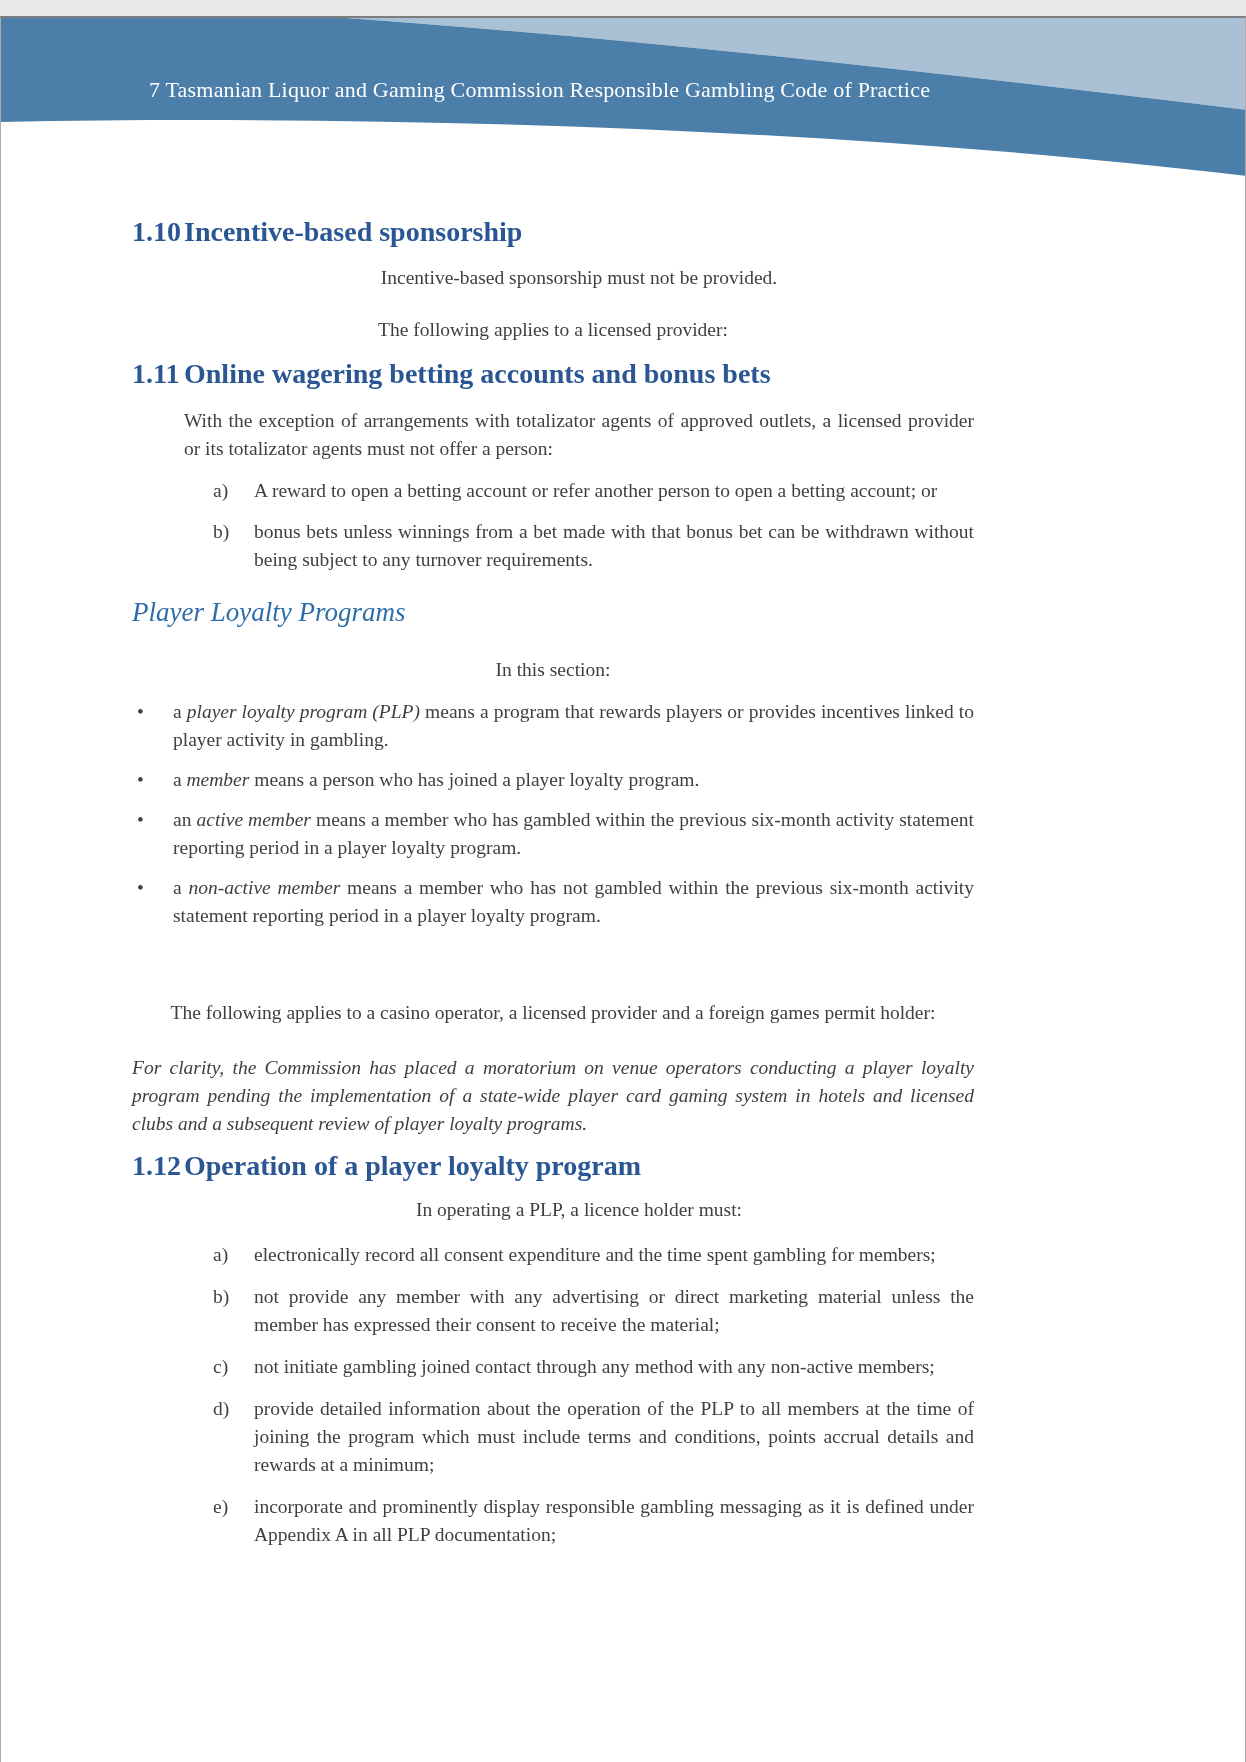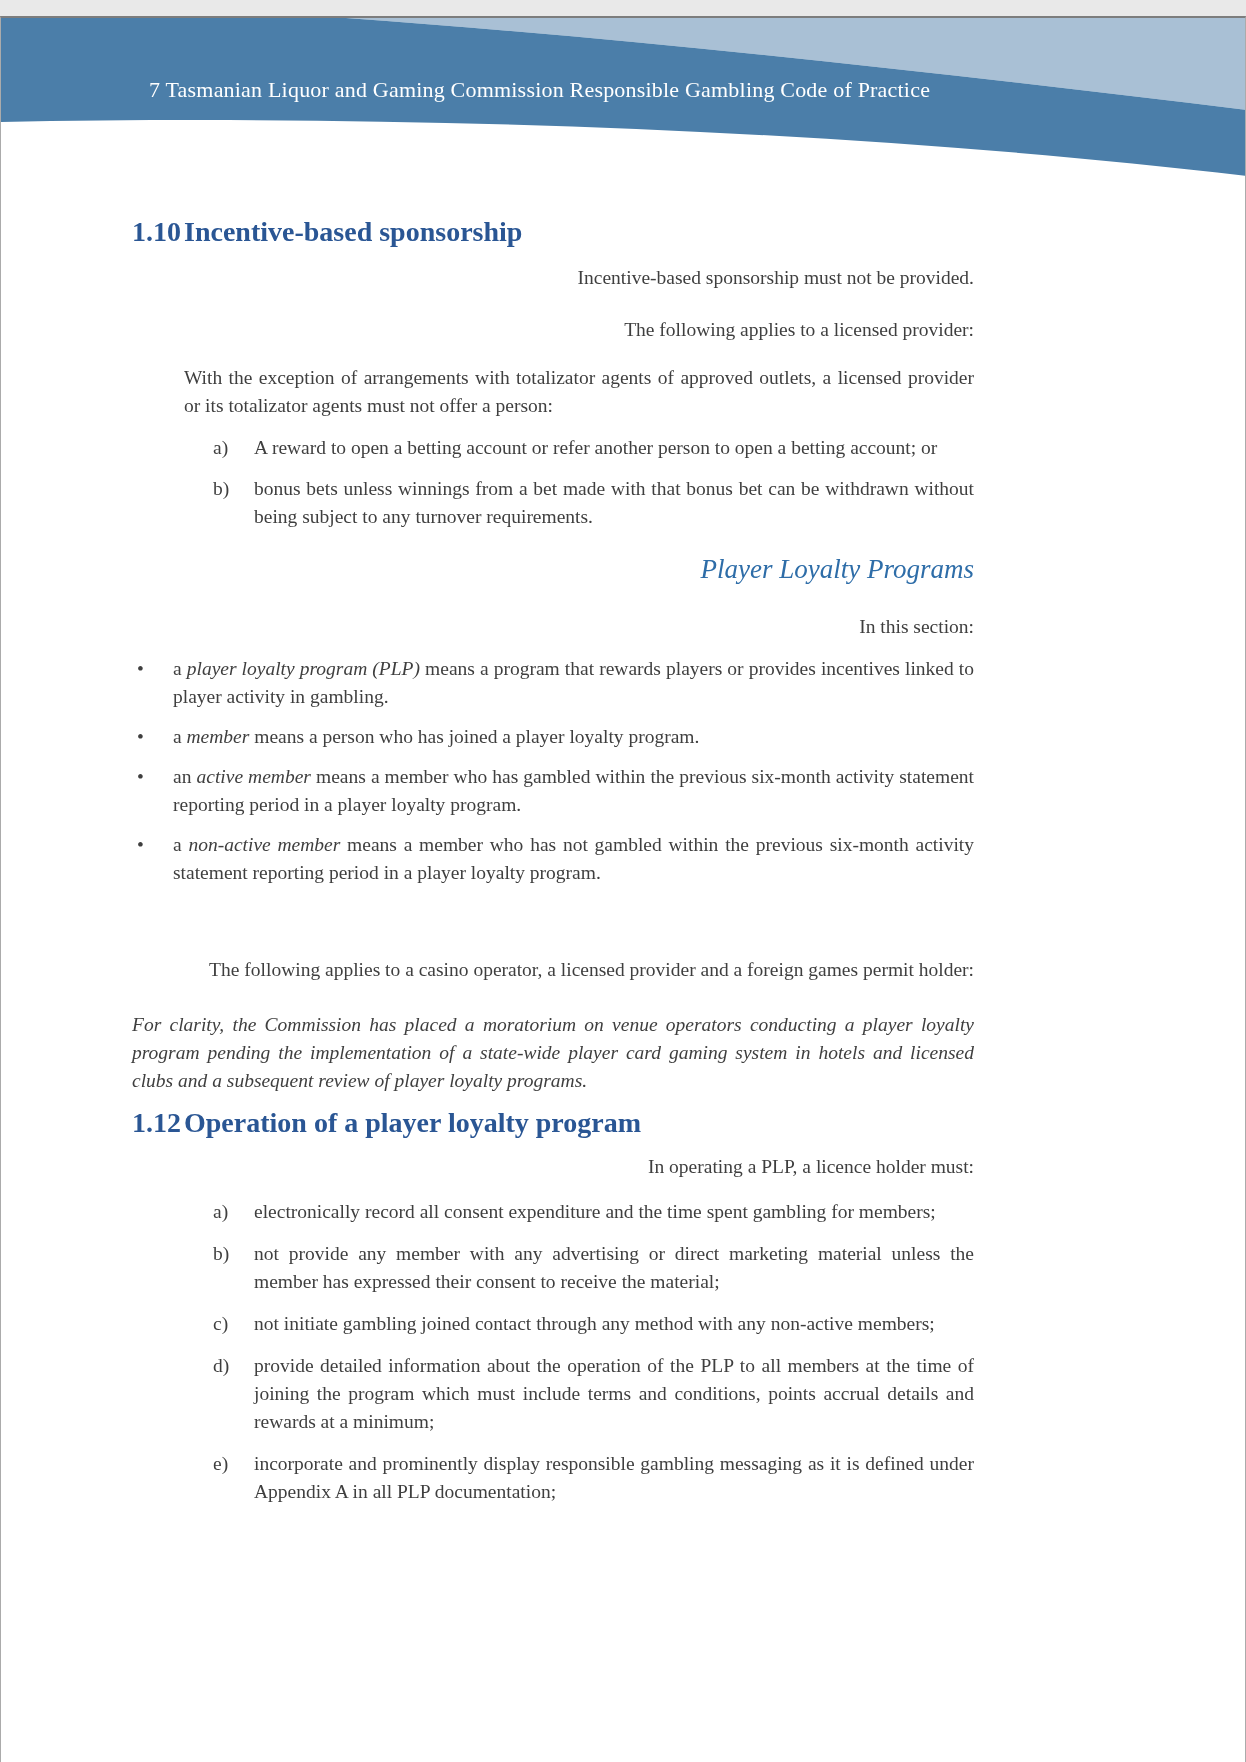--- a/index.html
+++ b/index.html
@@ -37,21 +37,21 @@
   }
   .section-heading {
     display: flex;
     font-weight: bold;
     font-size: 28px;
     line-height: 26px;
     color: #2a5694;
   }
   .section-num { flex: 0 0 52px; }
   .para { text-align: justify; }
-  .para.no-just { text-align: right; }
+  .para.no-just { text-align: center; }
   .indent { margin-left: 52px; }
   .list-item { display: flex; margin-left: 52px; }
   .li-label { flex: 0 0 70px; padding-left: 29px; }
   .li-text { flex: 1; text-align: justify; }
   .plp-heading {
     font-style: italic;
     font-size: 27px;
     line-height: 34px;
     font-weight: normal;
     color: #2e6da8;
@@ -62,21 +62,21 @@
   .it { font-style: italic; }
   .note { font-style: italic; text-align: justify; }
   
   .mt-h110 { margin-top: 26px; }
   .mt-p110 { margin-top: 19px; }
   .mt-lead1 { margin-top: 24px; }
   .mt-h111 { margin-top: 17px; }
   .mt-p111 { margin-top: 20px; }
   .mt-item-a { margin-top: 14px; }
   .mt-item { margin-top: 13px; }
-  .mt-plp { margin-top: 21px; text-align: right; }
+  .mt-plp { margin-top: 21px; }
   .mt-intro { margin-top: 27px; }
   .mt-bullets { margin-top: 14px; }
   .bullet-item + .bullet-item { margin-top: 12px; }
   .mt-lead2 { margin-top: 69px; }
   .mt-note { margin-top: 27px; }
   .mt-h112 { margin-top: 15px; }
   .mt-p112 { margin-top: 17px; }
   .mt-item12 { margin-top: 17px; }
   .mt-item12b { margin-top: 14px; }
 </style>
@@ -96,20 +96,24 @@
   <div class="content">
 
     <div class="section-heading mt-h110">
       <span class="section-num">1.10</span>
       <span>Incentive-based sponsorship</span>
     </div>
     <p class="para indent no-just mt-p110">Incentive-based sponsorship must not be provided.</p>
 
     <p class="para no-just mt-lead1">The following applies to a licensed provider:</p>
 
+    <div class="section-heading mt-h111">
+      <span class="section-num">1.11</span>
+      <span>Online wagering betting accounts and bonus bets</span>
+    </div>
     <p class="para indent mt-p111">With the exception of arrangements with totalizator agents of approved outlets, a licensed provider or its totalizator agents must not offer a person:</p>
 
     <div class="list-item mt-item-a">
       <span class="li-label">a)</span>
       <span class="li-text">A reward to open a betting account or refer another person to open a betting account; or</span>
     </div>
     <div class="list-item mt-item">
       <span class="li-label">b)</span>
       <span class="li-text">bonus bets unless winnings from a bet made with that bonus bet can be withdrawn without being subject to any turnover requirements.</span>
     </div>

